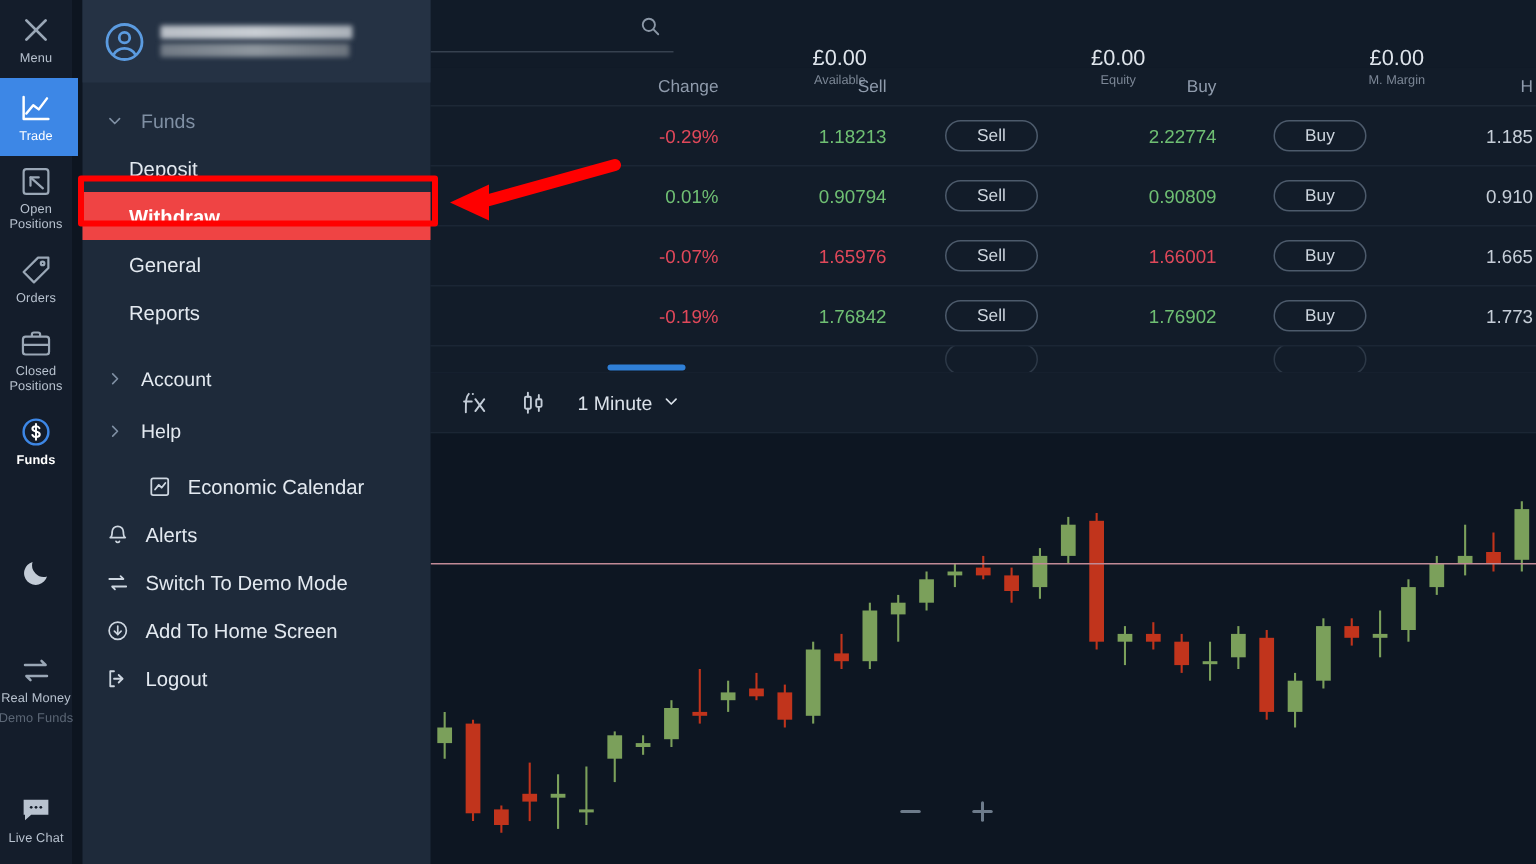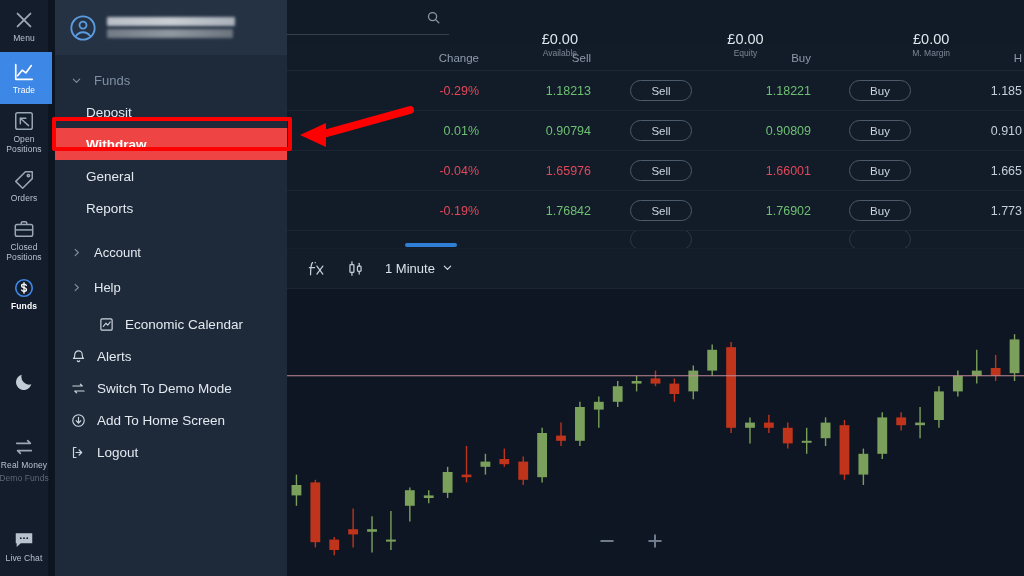--- a/index.html
+++ b/index.html
@@ -392,21 +392,21 @@
         <div class="c-high q-head-lbl">H</div>
       </div>
 
       <div class="q-row">
         <div class="c-sym"></div>
         <div class="c-change q-val down">-0.29%</div>
         <div class="c-sell q-val up">1.18213</div>
         <div class="c-sellb">
             <span class="pill">Sell</span>
           </div>
-        <div class="c-buy q-val up">1.18221</div>
+        <div class="c-buy q-val up">2.22774</div>
         <div class="c-buyb">
             <span class="pill">Buy</span>
           </div>
         <div class="c-high q-val neutral">1.185</div>
       </div>
 
       <div class="q-row">
         <div class="c-sym"></div>
         <div class="c-change q-val up">0.01%</div>
         <div class="c-sell q-val up">0.90794</div>
@@ -415,21 +415,21 @@
           </div>
         <div class="c-buy q-val up">0.90809</div>
         <div class="c-buyb">
             <span class="pill">Buy</span>
           </div>
         <div class="c-high q-val neutral">0.910</div>
       </div>
 
       <div class="q-row">
         <div class="c-sym"></div>
-        <div class="c-change q-val down">-0.04%</div>
+        <div class="c-change q-val down">-0.07%</div>
         <div class="c-sell q-val down">1.65976</div>
         <div class="c-sellb">
             <span class="pill">Sell</span>
           </div>
         <div class="c-buy q-val down">1.66001</div>
         <div class="c-buyb">
             <span class="pill">Buy</span>
           </div>
         <div class="c-high q-val neutral">1.665</div>
       </div>

